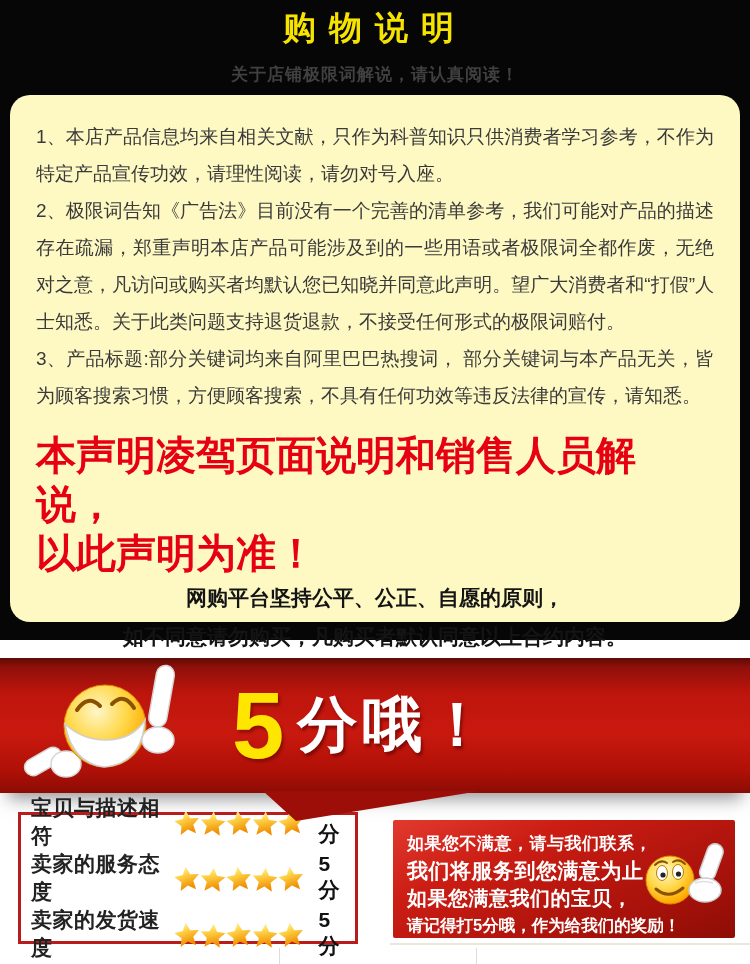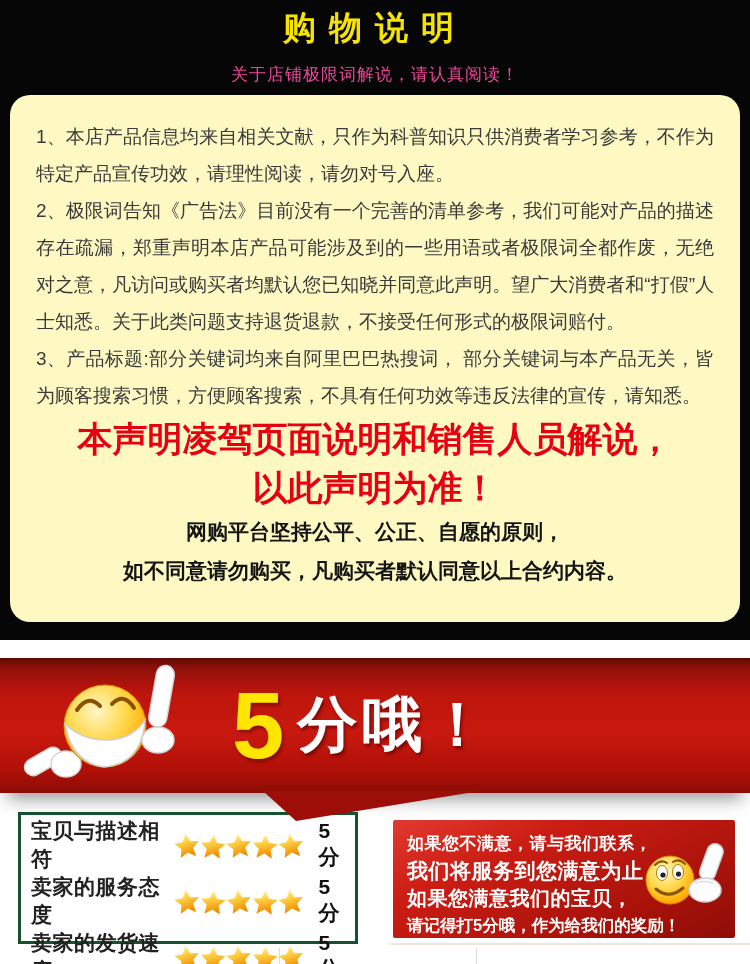--- a/index.html
+++ b/index.html
@@ -4,43 +4,43 @@
 <style>
   html,body{margin:0;padding:0;background:#fff;}
   .page{position:relative;width:750px;height:964px;background:#ffffff;overflow:hidden;
         font-family:"Liberation Sans",sans-serif;}
 
   
   .black-bg{position:absolute;left:0;top:0;width:750px;height:640px;background:#060606;}
   .title{position:absolute;left:0;top:6px;width:750px;text-align:center;
          font-size:33px;font-weight:bold;color:#f6e400;letter-spacing:13px;}
   .subtitle{position:absolute;left:0;top:63px;width:750px;text-align:center;
-         font-size:17px;font-weight:normal;color:#ec4899;letter-spacing:1px;}
+         font-size:17px;font-weight:bold;color:#404040;letter-spacing:1px;}
   .card{position:absolute;left:10px;top:95px;width:730px;height:527px;background:#fef9c3;
         border-radius:20px;box-sizing:border-box;padding:23px 26px 0 26px;}
   .para{margin:0;font-size:19px;line-height:37px;color:#3a3a3a;text-align:justify;}
-  .decl{text-align:center;color:#e60012;font-size:35px;font-weight:bold;line-height:49px;}
+  .decl{margin-top:17px;color:#e60012;font-size:40px;font-weight:bold;line-height:49px;}
   .principle{margin-top:0;text-align:center;color:#141414;font-size:21px;font-weight:bold;line-height:39px;}
 
   
   .banner{position:absolute;left:0;top:658px;width:750px;height:135px;
       background:linear-gradient(180deg,#5e0a05 0%,#90100a 7%,#bd150c 26%,#c9190f 55%,#b01007 83%,#8b0c05 100%);
       box-shadow:0 14px 16px -8px rgba(70,70,70,.55);}
   .banner-text{position:absolute;left:222px;top:658px;height:135px;display:flex;align-items:center;
       color:#ffffff;font-weight:bold;font-size:60px;letter-spacing:5px;white-space:nowrap;
       text-shadow:2px 3px 3px rgba(80,0,0,.55);z-index:3;}
   .big5{font-size:94px;color:#ffe600;margin:0 8px 0 10px;line-height:1;
       text-shadow:2px 3px 3px rgba(80,0,0,.45);}
   .banner-smiley{position:absolute;left:20px;top:660px;width:178px;height:138px;z-index:4;}
   .banner-tail{position:absolute;left:0;top:791px;width:750px;height:32px;z-index:2;}
 
   
   .rating-box{position:absolute;left:18px;top:812px;width:340px;height:132px;background:#ffffff;
-      border:3px solid #14532d;box-sizing:border-box;display:flex;flex-direction:column;
-      justify-content:space-between;padding:2px 6px 2px 10px;}
+      border:3px solid #b91c1c;box-sizing:border-box;display:flex;flex-direction:column;
+      justify-content:center;padding:2px 6px 2px 10px;}
   .rating-row{display:flex;align-items:center;}
   .rating-label{font-size:21px;font-weight:600;color:#222222;width:152px;letter-spacing:.5px;}
   .stars{display:flex;align-items:center;}
   .star{width:28px;height:27px;margin-right:-2px;}
   .star:nth-child(odd){transform:rotate(-7deg);}
   .star:nth-child(even){transform:rotate(4deg) translateY(1px);}
   .rating-score{font-size:21px;font-weight:600;color:#111111;margin-left:16px;}
 
   
   .promise-box{position:absolute;left:393px;top:820px;width:342px;height:118px;border-radius:2px;

